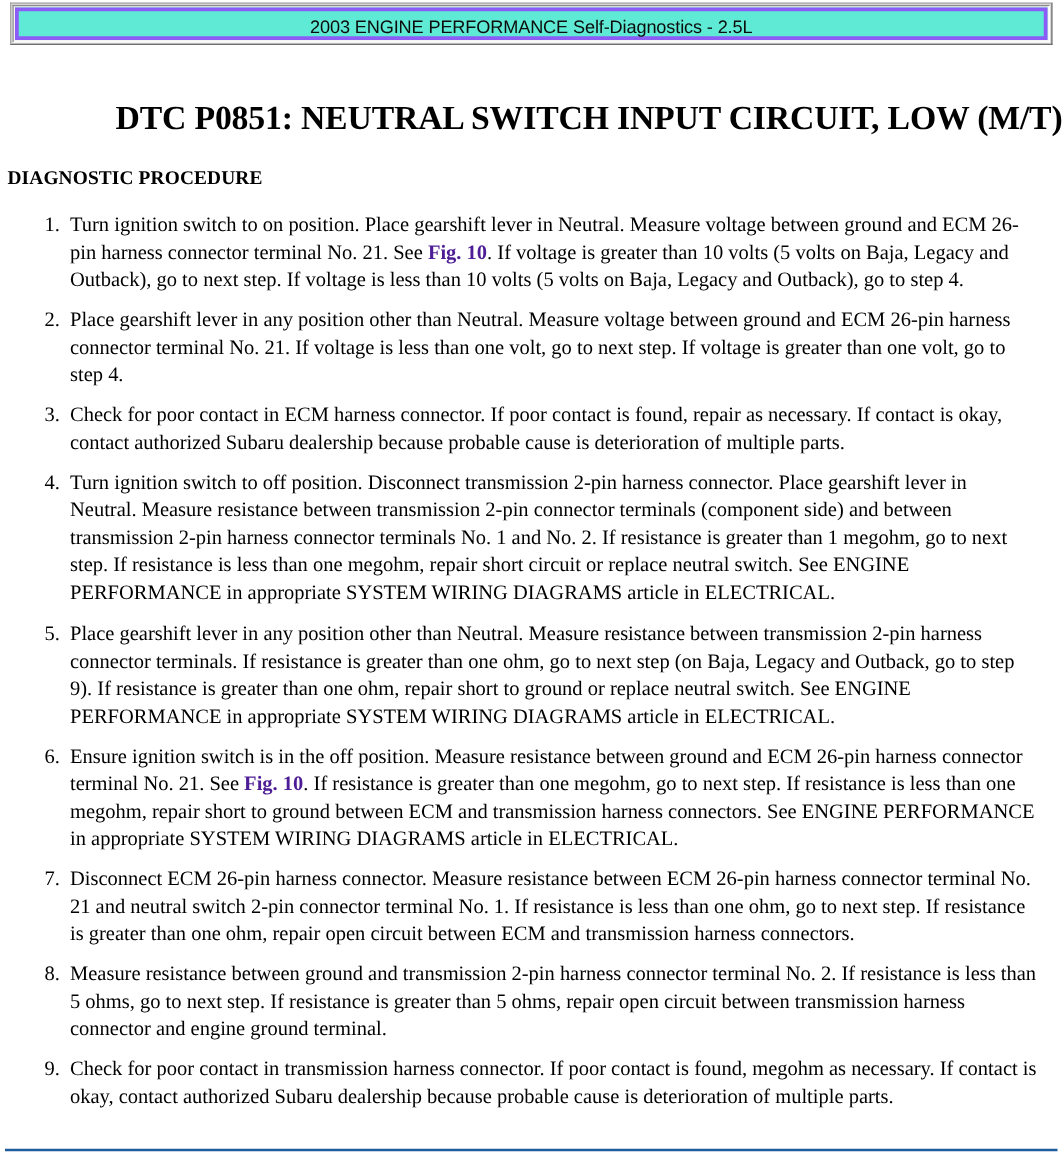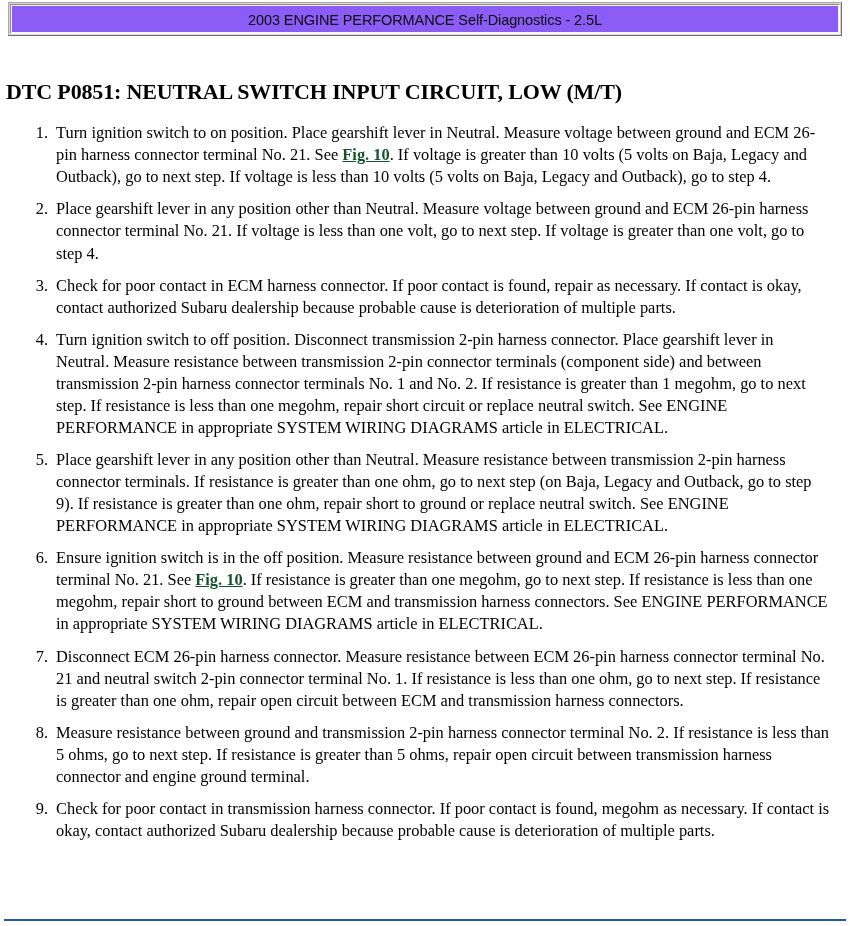--- a/index.html
+++ b/index.html
@@ -34,22 +34,22 @@
     box-sizing: border-box;
     border-top: 1px solid #8c8c8c;
     border-left: 1px solid #8c8c8c;
     border-right: 1px solid #ffffff;
     border-bottom: 1px solid #ffffff;
     background: #f3f3f3;
     padding: 1px;
   }
   .titlebar-inner {
     box-sizing: border-box;
-    border: 1px solid #8b5cf6;
-    background: #8b5cf6;
+    border: 3px solid #8b5cf6;
+    background: #5eead4;
     height: 26px;
     line-height: 26px;
     text-align: center;
   }
   .titlebar-text {
     font-family: "Liberation Sans", "DejaVu Sans", sans-serif;
     font-size: 14.5px;
     color: #0c0c0c;
     letter-spacing: -0.1px;
     white-space: nowrap;
@@ -59,26 +59,27 @@
   .doc {
     position: absolute;
     left: 0;
     top: 46px;
     width: 850px;
   }
 
   h1.dtc-heading {
     margin: 0;
     padding: 34px 0 0 6px;
-    font-size: 22px;
+    font-size: 27px;
     font-weight: bold;
     font-family: "Liberation Serif", "DejaVu Serif", serif;
     letter-spacing: -0.15px;
     line-height: 1.1;
     white-space: nowrap;
+    text-align: right;
   }
 
   h2.section-heading {
     margin: 0;
     padding: 24px 0 0 6px;
     font-size: 15.5px;
     font-weight: bold;
     font-family: "Liberation Serif", "DejaVu Serif", serif;
     letter-spacing: 0.1px;
     line-height: 1.1;
@@ -108,22 +109,21 @@
     text-align: right;
     font-size: 16.4px;
     line-height: 1.345;
   }
   ol.steps > li:last-child {
     margin-bottom: 0;
   }
 
   .figlink {
     font-weight: bold;
-    text-decoration: underline;
-    color: #14532d;
+    color: #4c1d95;
     cursor: pointer;
   }
 
   hr.footer-rule {
     position: absolute;
     left: 4px;
     top: 919px;
     width: 842px;
     height: 0;
     margin: 0;
@@ -139,20 +139,21 @@
     <div class="titlebar-inner">
       <span class="titlebar-text">2003 ENGINE PERFORMANCE Self-Diagnostics - 2.5L</span>
     </div>
   </div>
 </div>
 
 <div class="doc">
 
   <h1 class="dtc-heading">DTC P0851: NEUTRAL SWITCH INPUT CIRCUIT, LOW (M/T)</h1>
 
+  <h2 class="section-heading">DIAGNOSTIC PROCEDURE</h2>
 
   <ol class="steps" id="steps-list">
       <li><span>Turn ignition switch to on position. Place gearshift lever in Neutral. Measure voltage between ground and ECM 26-pin harness connector terminal No. 21. See </span><span class="figlink">Fig. 10</span><span>. If voltage is greater than 10 volts (5 volts on Baja, Legacy and Outback), go to next step. If voltage is less than 10 volts (5 volts on Baja, Legacy and Outback), go to step 4.</span></li>
       <li><span>Place gearshift lever in any position other than Neutral. Measure voltage between ground and ECM 26-pin harness connector terminal No. 21. If voltage is less than one volt, go to next step. If voltage is greater than one volt, go to step 4.</span></li>
       <li><span>Check for poor contact in ECM harness connector. If poor contact is found, repair as necessary. If contact is okay, contact authorized Subaru dealership because probable cause is deterioration of multiple parts.</span></li>
       <li><span>Turn ignition switch to off position. Disconnect transmission 2-pin harness connector. Place gearshift lever in Neutral. Measure resistance between transmission 2-pin connector terminals (component side) and between transmission 2-pin harness connector terminals No. 1 and No. 2. If resistance is greater than 1 megohm, go to next step. If resistance is less than one megohm, repair short circuit or replace neutral switch. See ENGINE PERFORMANCE in appropriate SYSTEM WIRING DIAGRAMS article in ELECTRICAL.</span></li>
       <li><span>Place gearshift lever in any position other than Neutral. Measure resistance between transmission 2-pin harness connector terminals. If resistance is greater than one ohm, go to next step (on Baja, Legacy and Outback, go to step 9). If resistance is greater than one ohm, repair short to ground or replace neutral switch. See ENGINE PERFORMANCE in appropriate SYSTEM WIRING DIAGRAMS article in ELECTRICAL.</span></li>
       <li><span>Ensure ignition switch is in the off position. Measure resistance between ground and ECM 26-pin harness connector terminal No. 21. See </span><span class="figlink">Fig. 10</span><span>. If resistance is greater than one megohm, go to next step. If resistance is less than one megohm, repair short to ground between ECM and transmission harness connectors. See ENGINE PERFORMANCE in appropriate SYSTEM WIRING DIAGRAMS article in ELECTRICAL.</span></li>
       <li><span>Disconnect ECM 26-pin harness connector. Measure resistance between ECM 26-pin harness connector terminal No. 21 and neutral switch 2-pin connector terminal No. 1. If resistance is less than one ohm, go to next step. If resistance is greater than one ohm, repair open circuit between ECM and transmission harness connectors.</span></li>
       <li><span>Measure resistance between ground and transmission 2-pin harness connector terminal No. 2. If resistance is less than 5 ohms, go to next step. If resistance is greater than 5 ohms, repair open circuit between transmission harness connector and engine ground terminal.</span></li>

